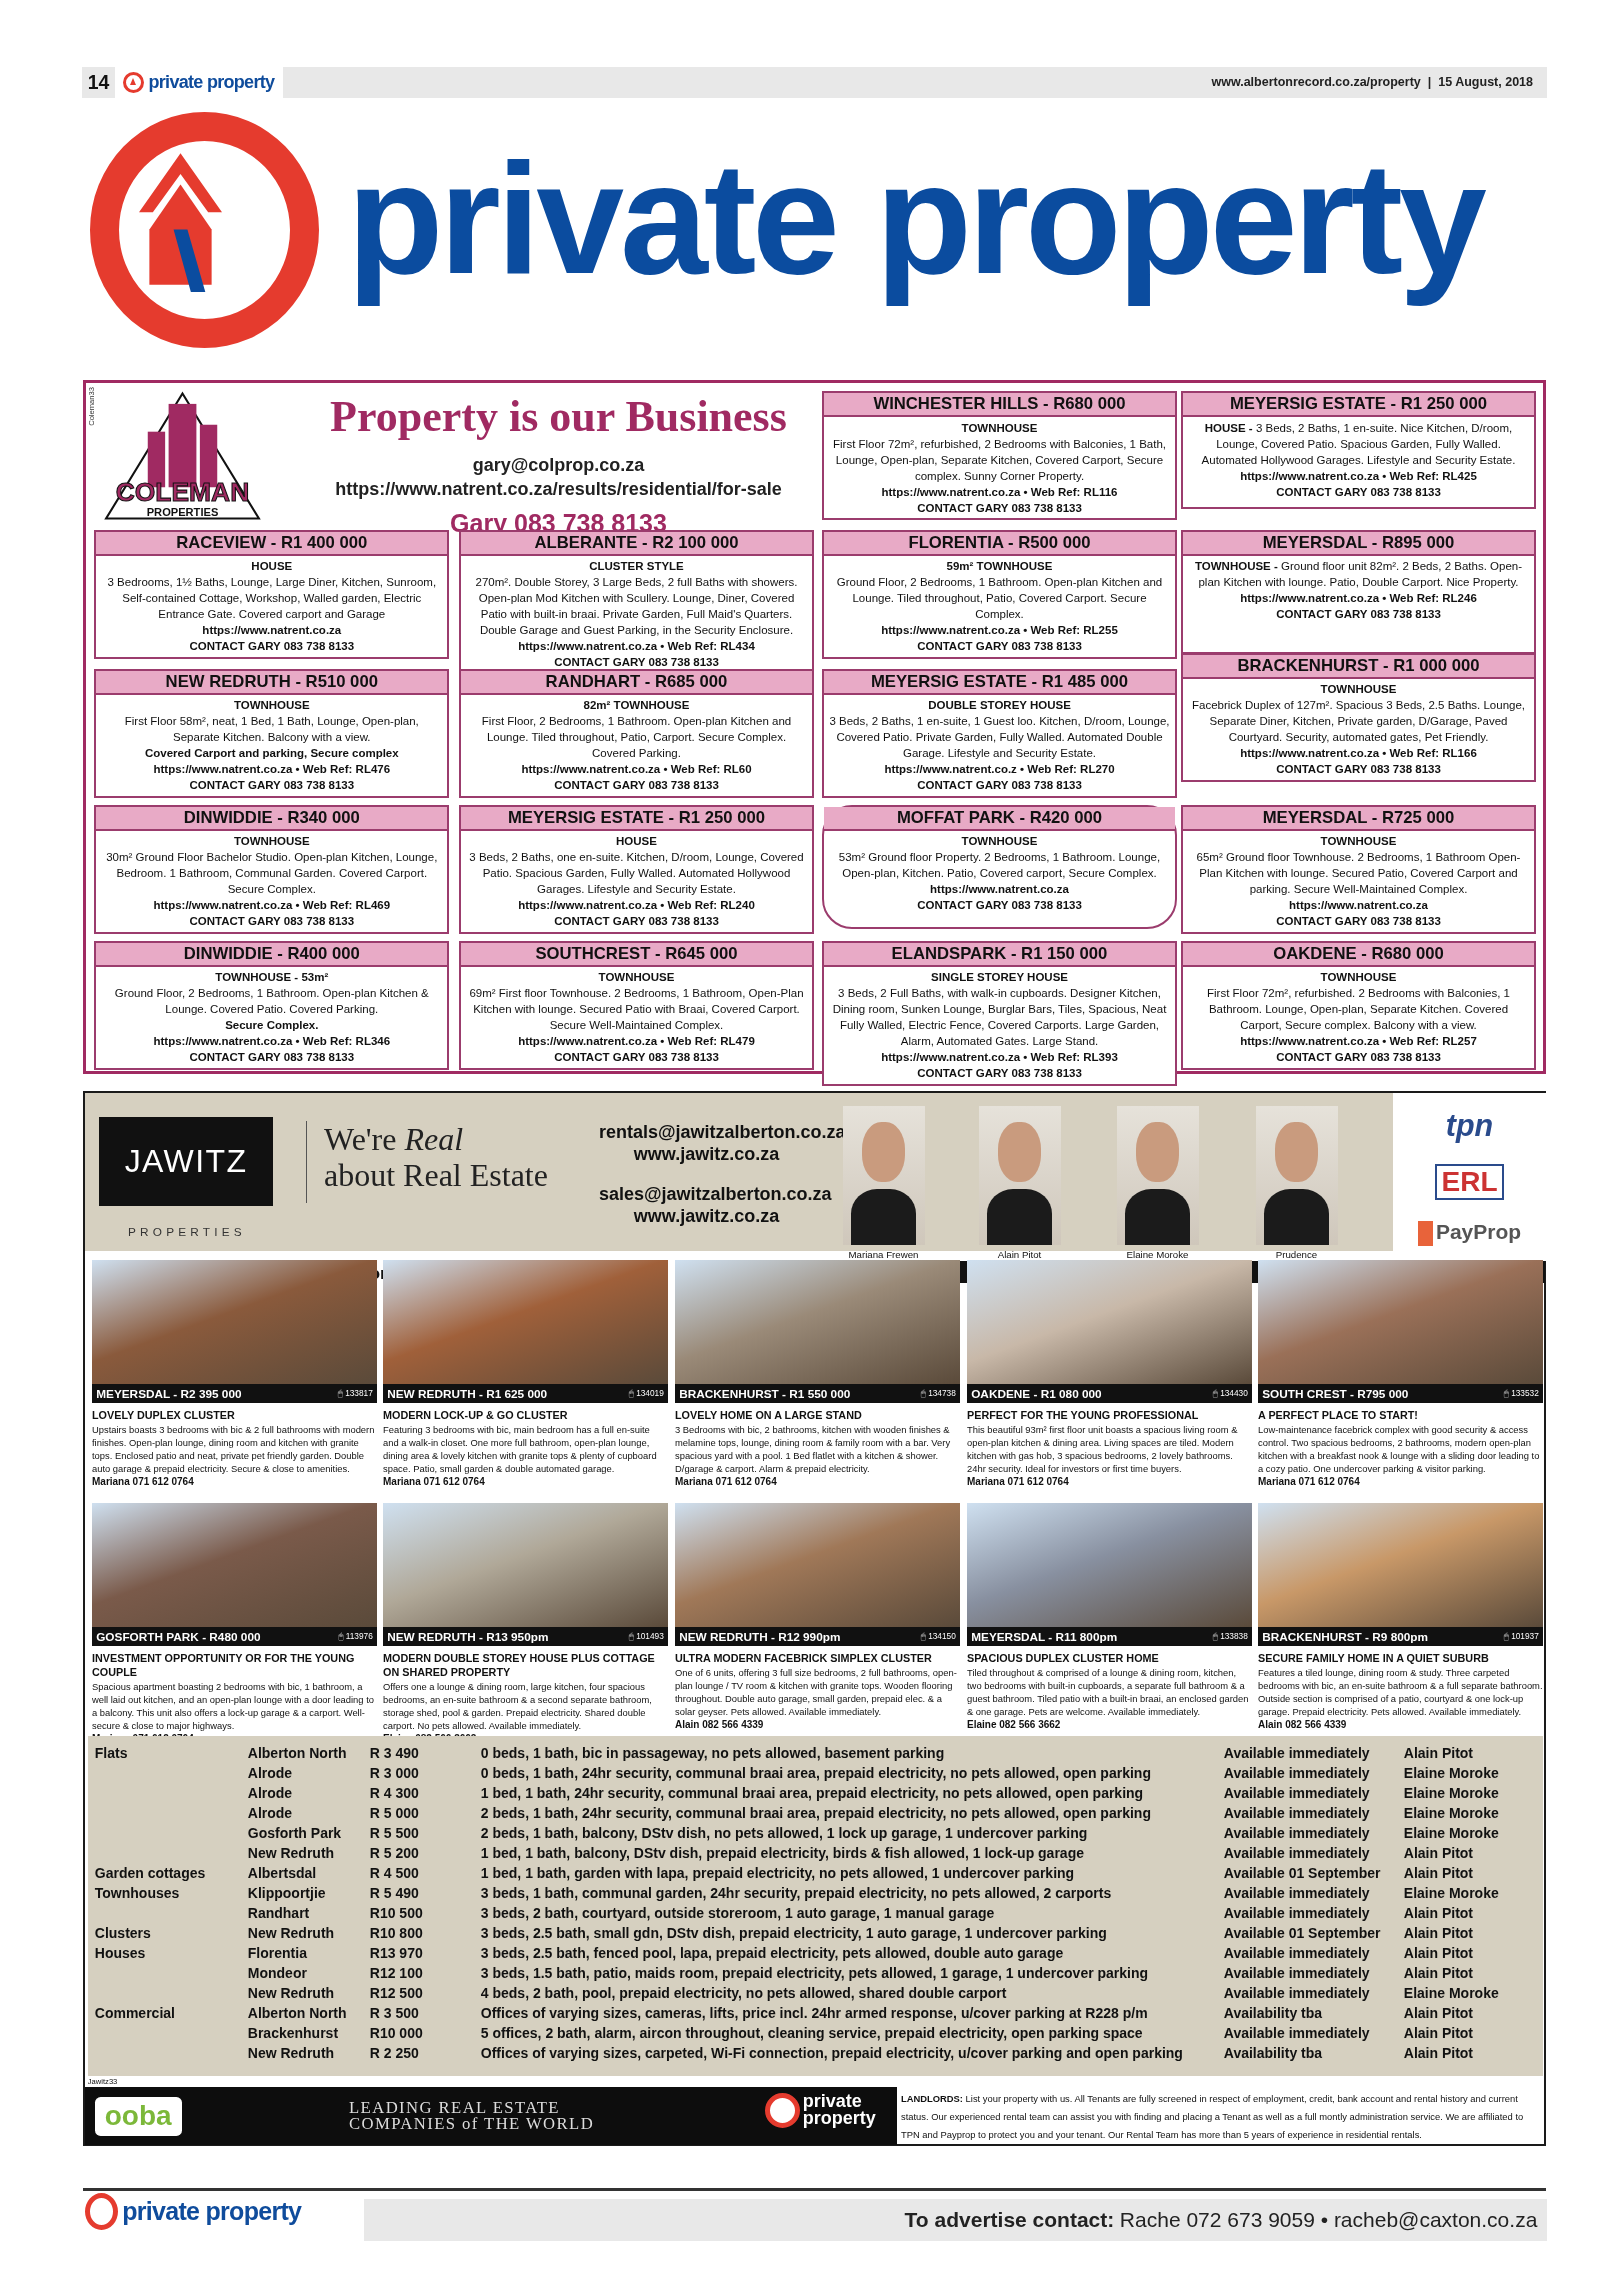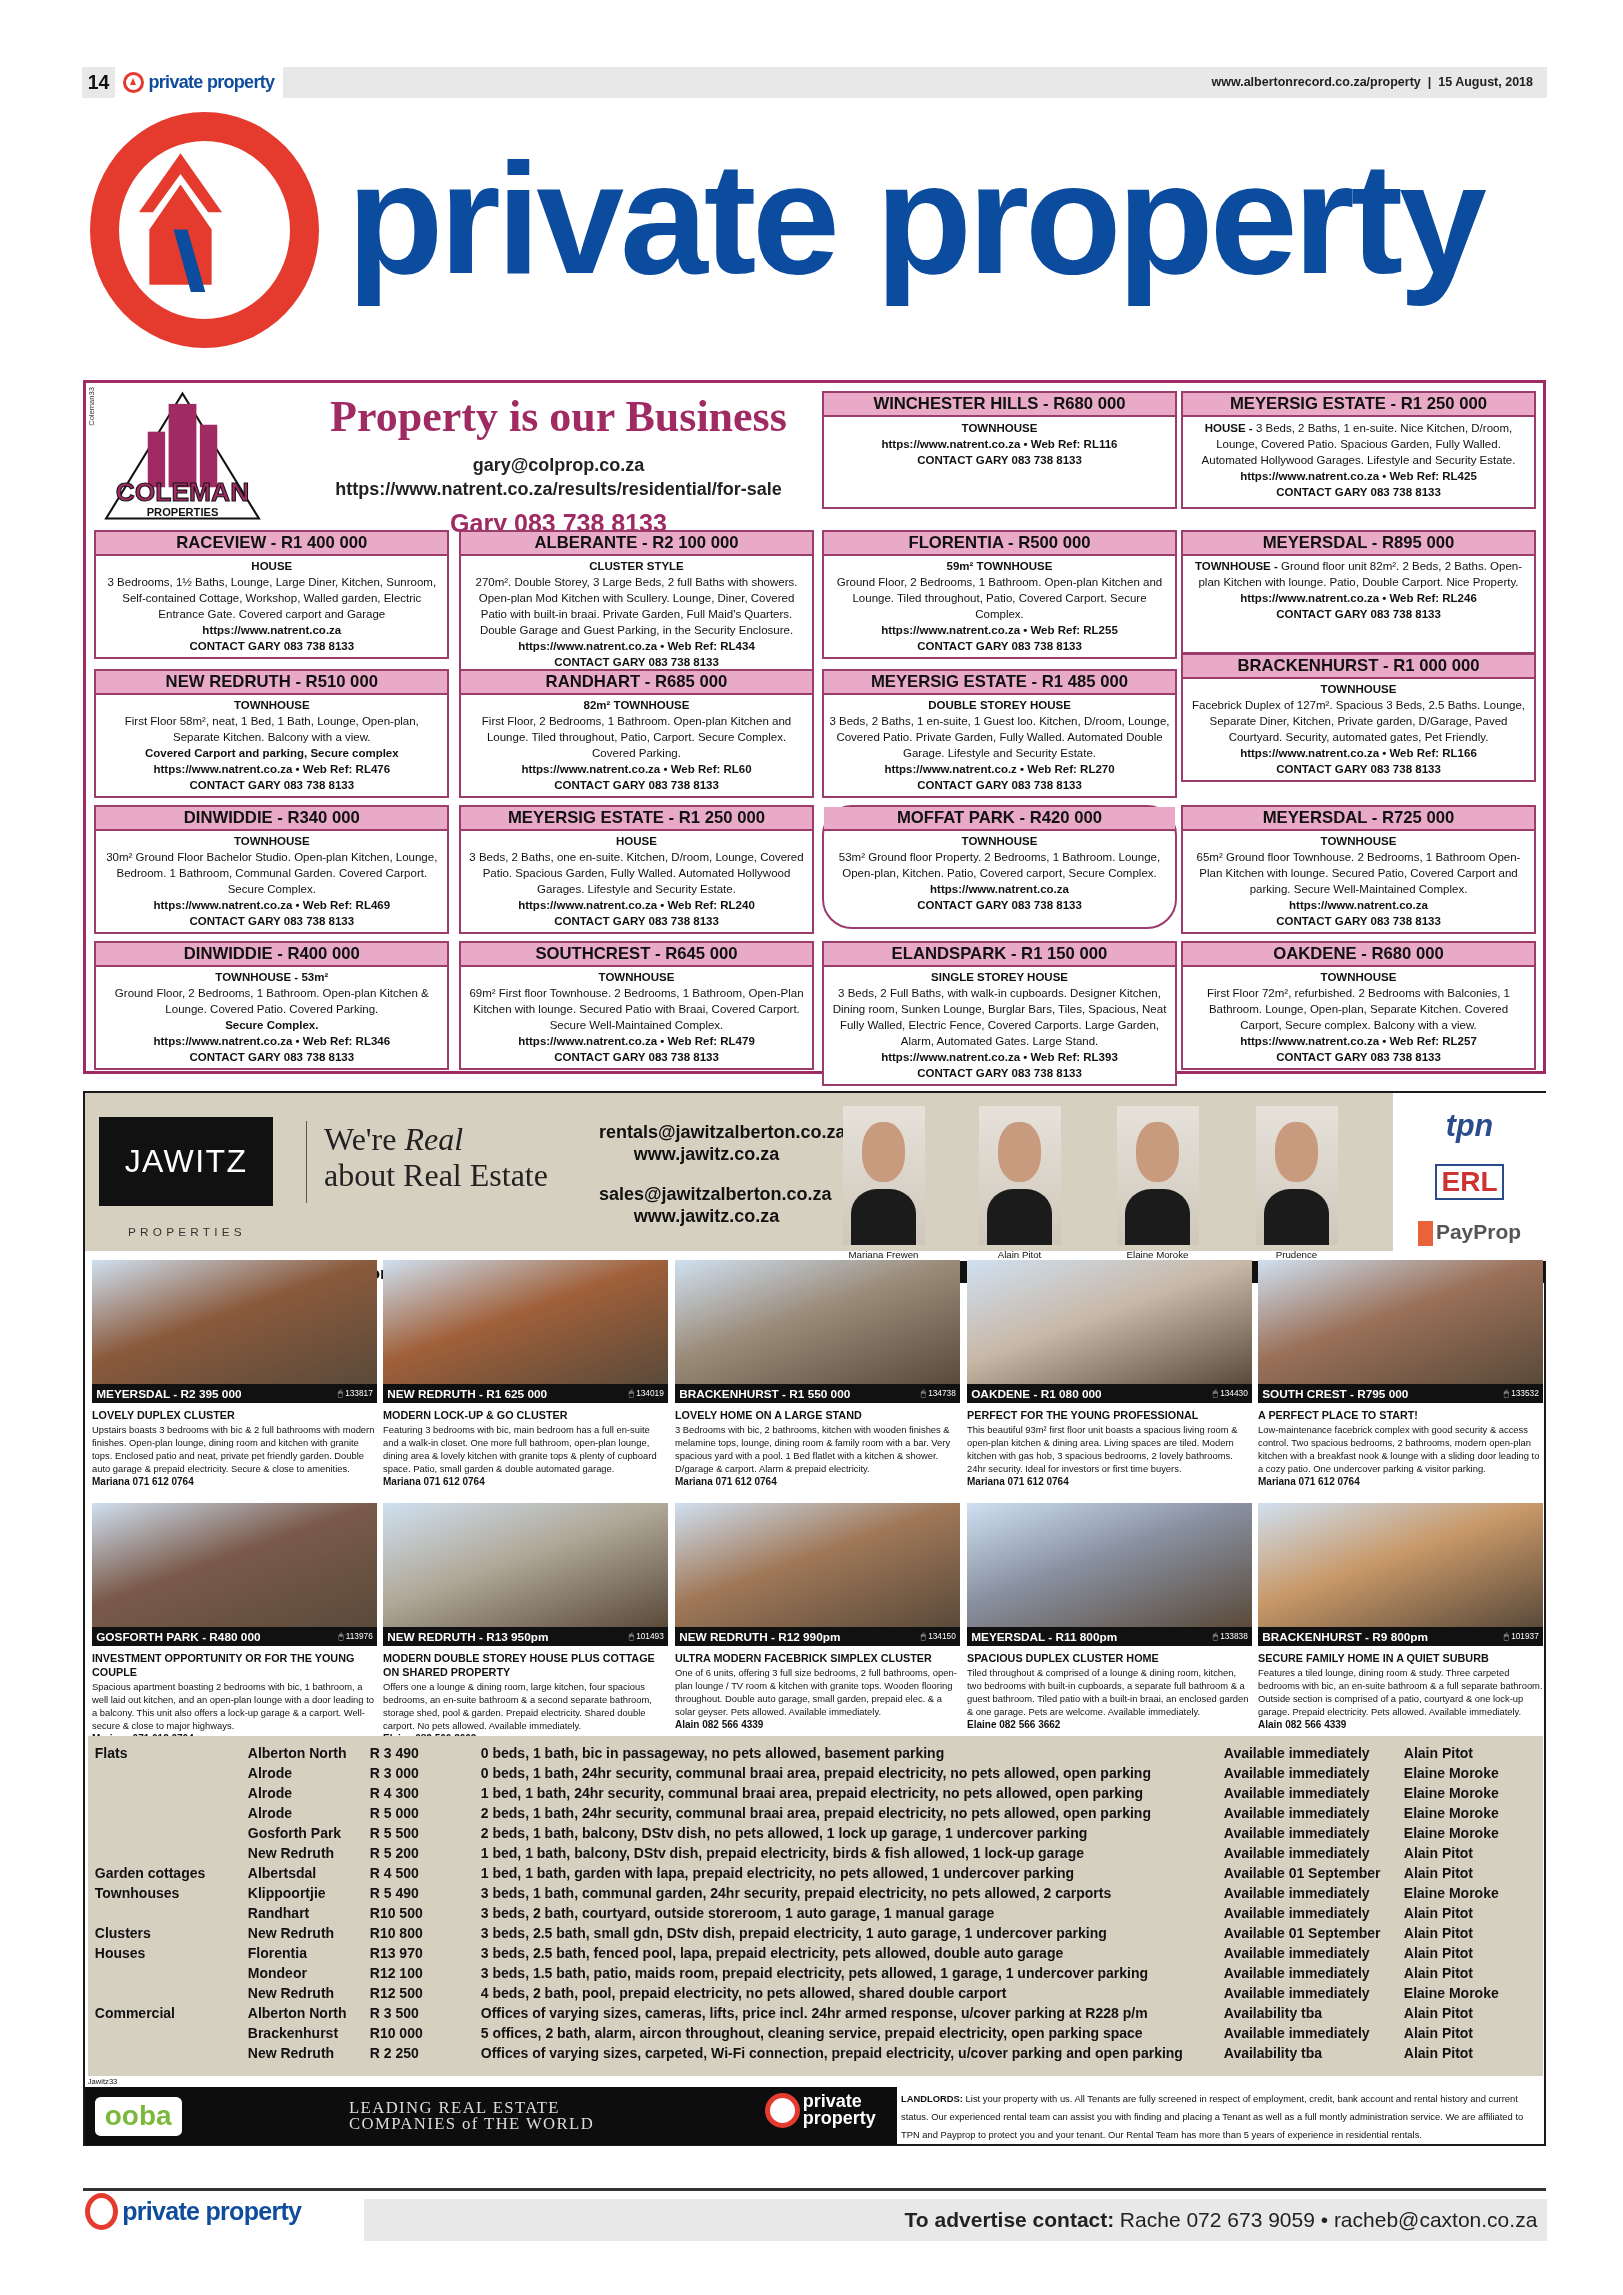--- a/index.html
+++ b/index.html
@@ -120,20 +120,21 @@
     <div id="col-tag">Property is our Business</div>
     <div id="col-email">gary@colprop.co.za</div>
     <div id="col-url">https://www.natrent.co.za/results/residential/for-sale</div>
     <div id="col-phone">Gary 083 738 8133</div>
   </div>
   <div id="col-cards">
       <div class="card" style="left: 736px; top: 8.3px;">
         <div class="hd">WINCHESTER HILLS - R680 000</div>
         <div class="bd" style="min-height:90px">
           <div class="t">TOWNHOUSE</div>
+          <div>First Floor 72m², refurbished, 2 Bedrooms with Balconies, 1 Bath, Lounge, Open-plan, Separate Kitchen, Covered Carport, Secure complex. Sunny Corner Property.</div>
           <div class="b">https://www.natrent.co.za • Web Ref: RL116</div>
           <div class="b">CONTACT GARY 083 738 8133</div>
         </div>
       </div>
       <div class="card" style="left: 1095px; top: 8.3px;">
         <div class="hd">MEYERSIG ESTATE - R1 250 000</div>
         <div class="bd" style="min-height:90px">
           <div><span class="t">HOUSE -</span> <span>3 Beds, 2 Baths, 1 en-suite. Nice Kitchen, D/room, Lounge, Covered Patio. Spacious Garden, Fully Walled. Automated Hollywood Garages. Lifestyle and Security Estate.</span></div>
           <div class="b">https://www.natrent.co.za • Web Ref: RL425</div>
           <div class="b">CONTACT GARY 083 738 8133</div>

